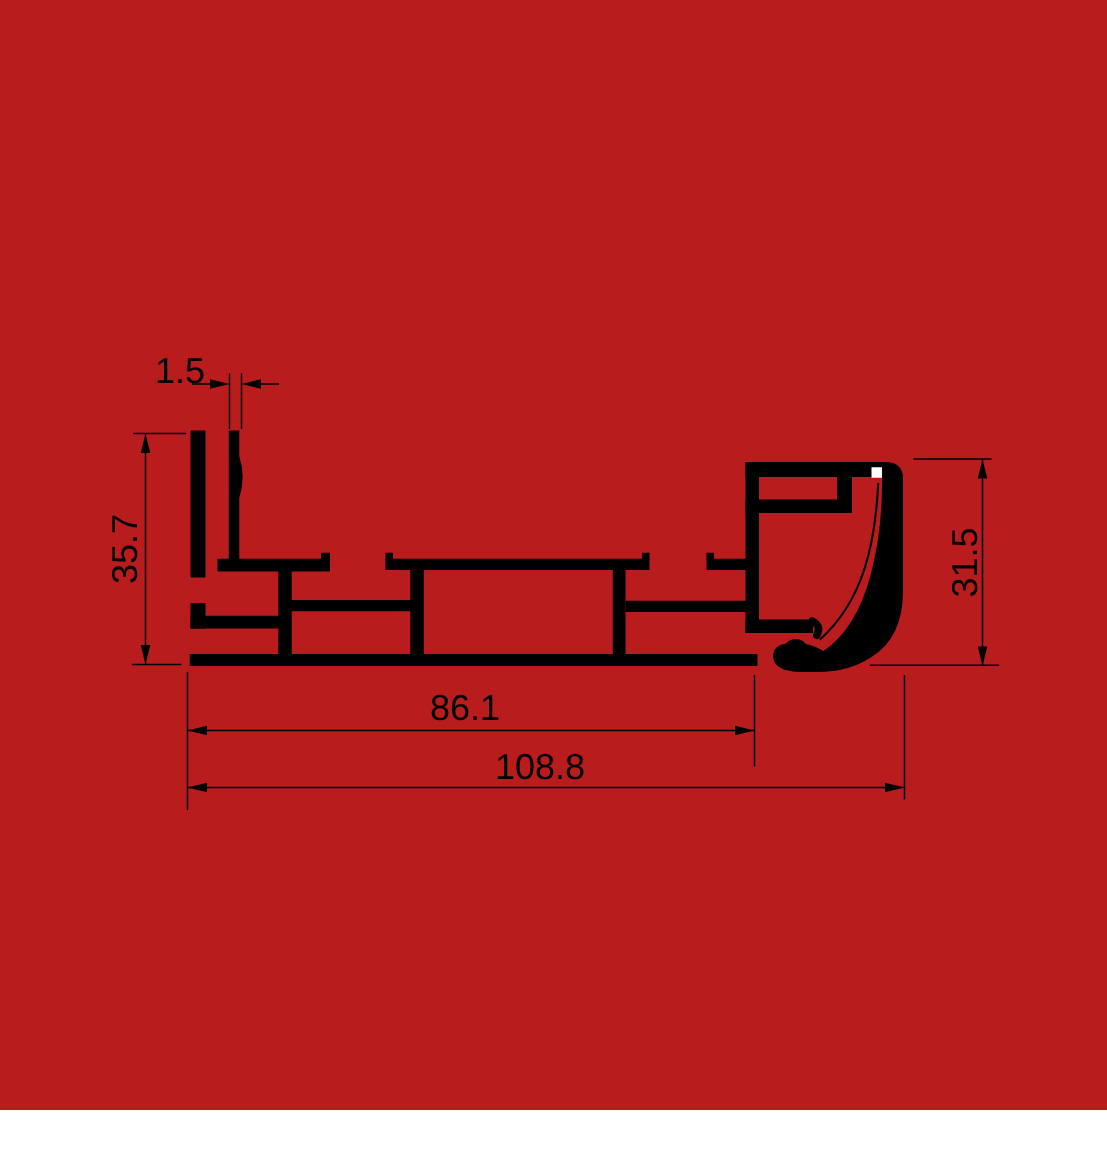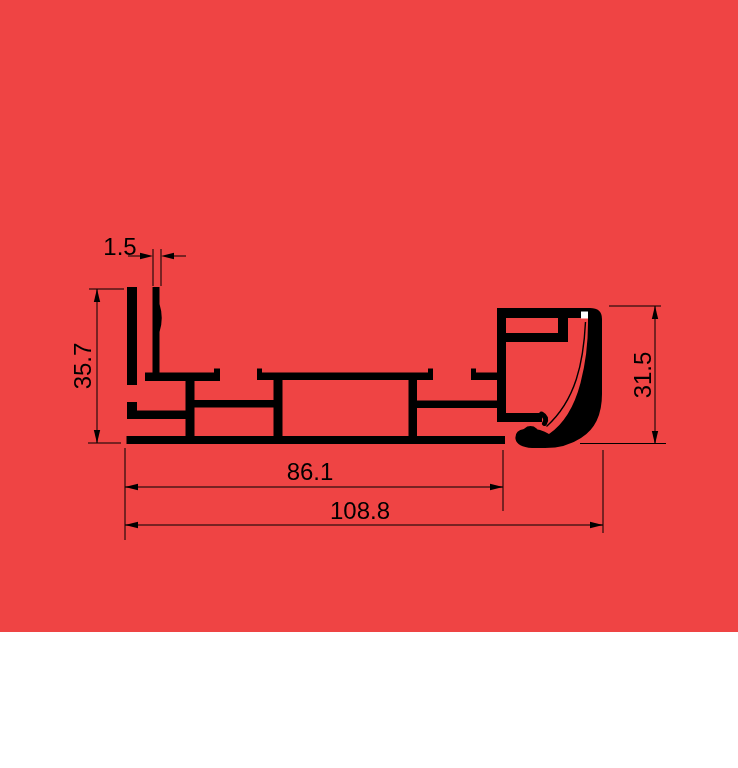--- a/index.html
+++ b/index.html
@@ -3,22 +3,22 @@
 <meta charset="utf-8">
 <style>
   html, body {
     margin: 0;
     padding: 0;
     background: #ffffff;
   }
   .canvas {
     position: relative;
     width: 738px;
-    height: 632px;
-    background: #ef4444;
+    height: 740px;
+    background: #b91c1c;
     overflow: hidden;
   }
   svg {
     position: absolute;
     top: 0;
     left: 0;
   }
   .dim-text {
     font-family: "Liberation Sans", "DejaVu Sans", sans-serif;
     font-size: 24px;

